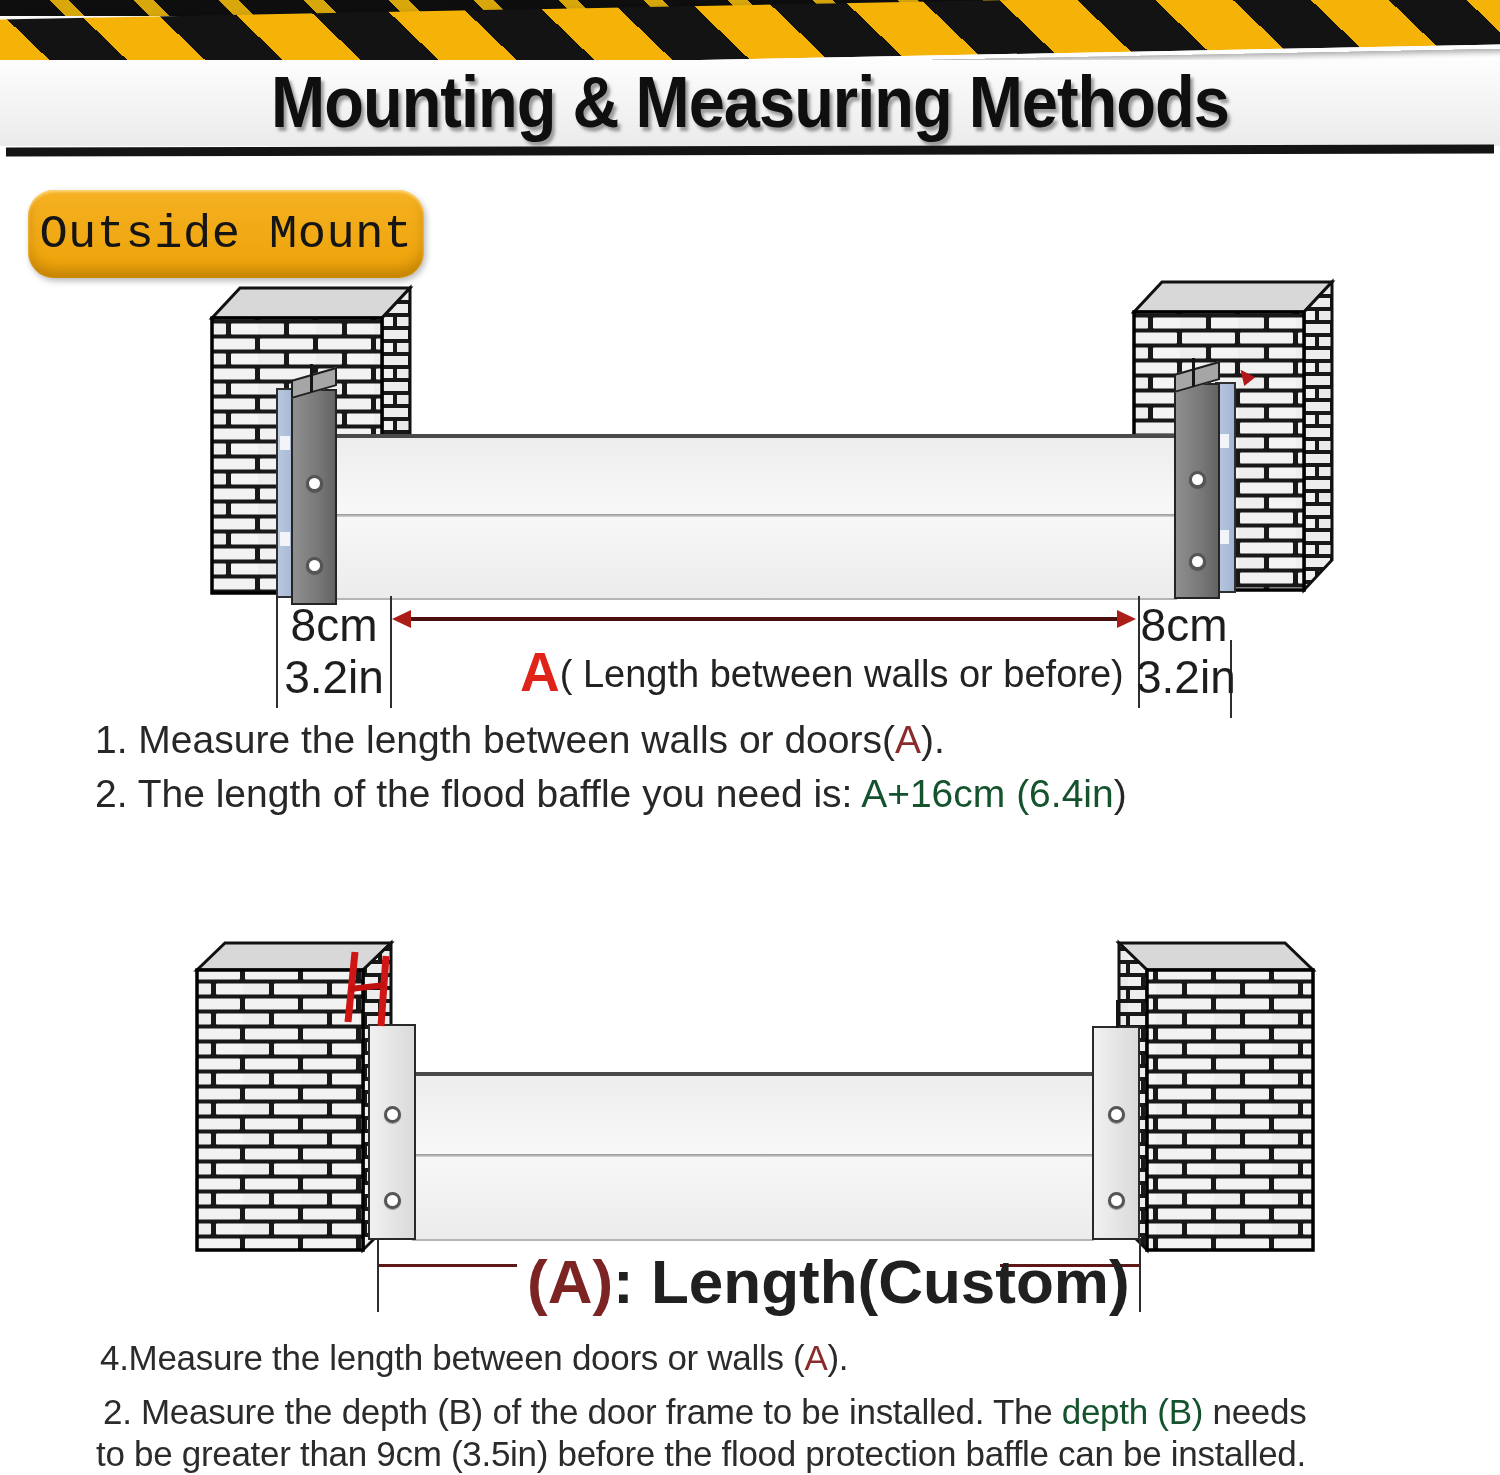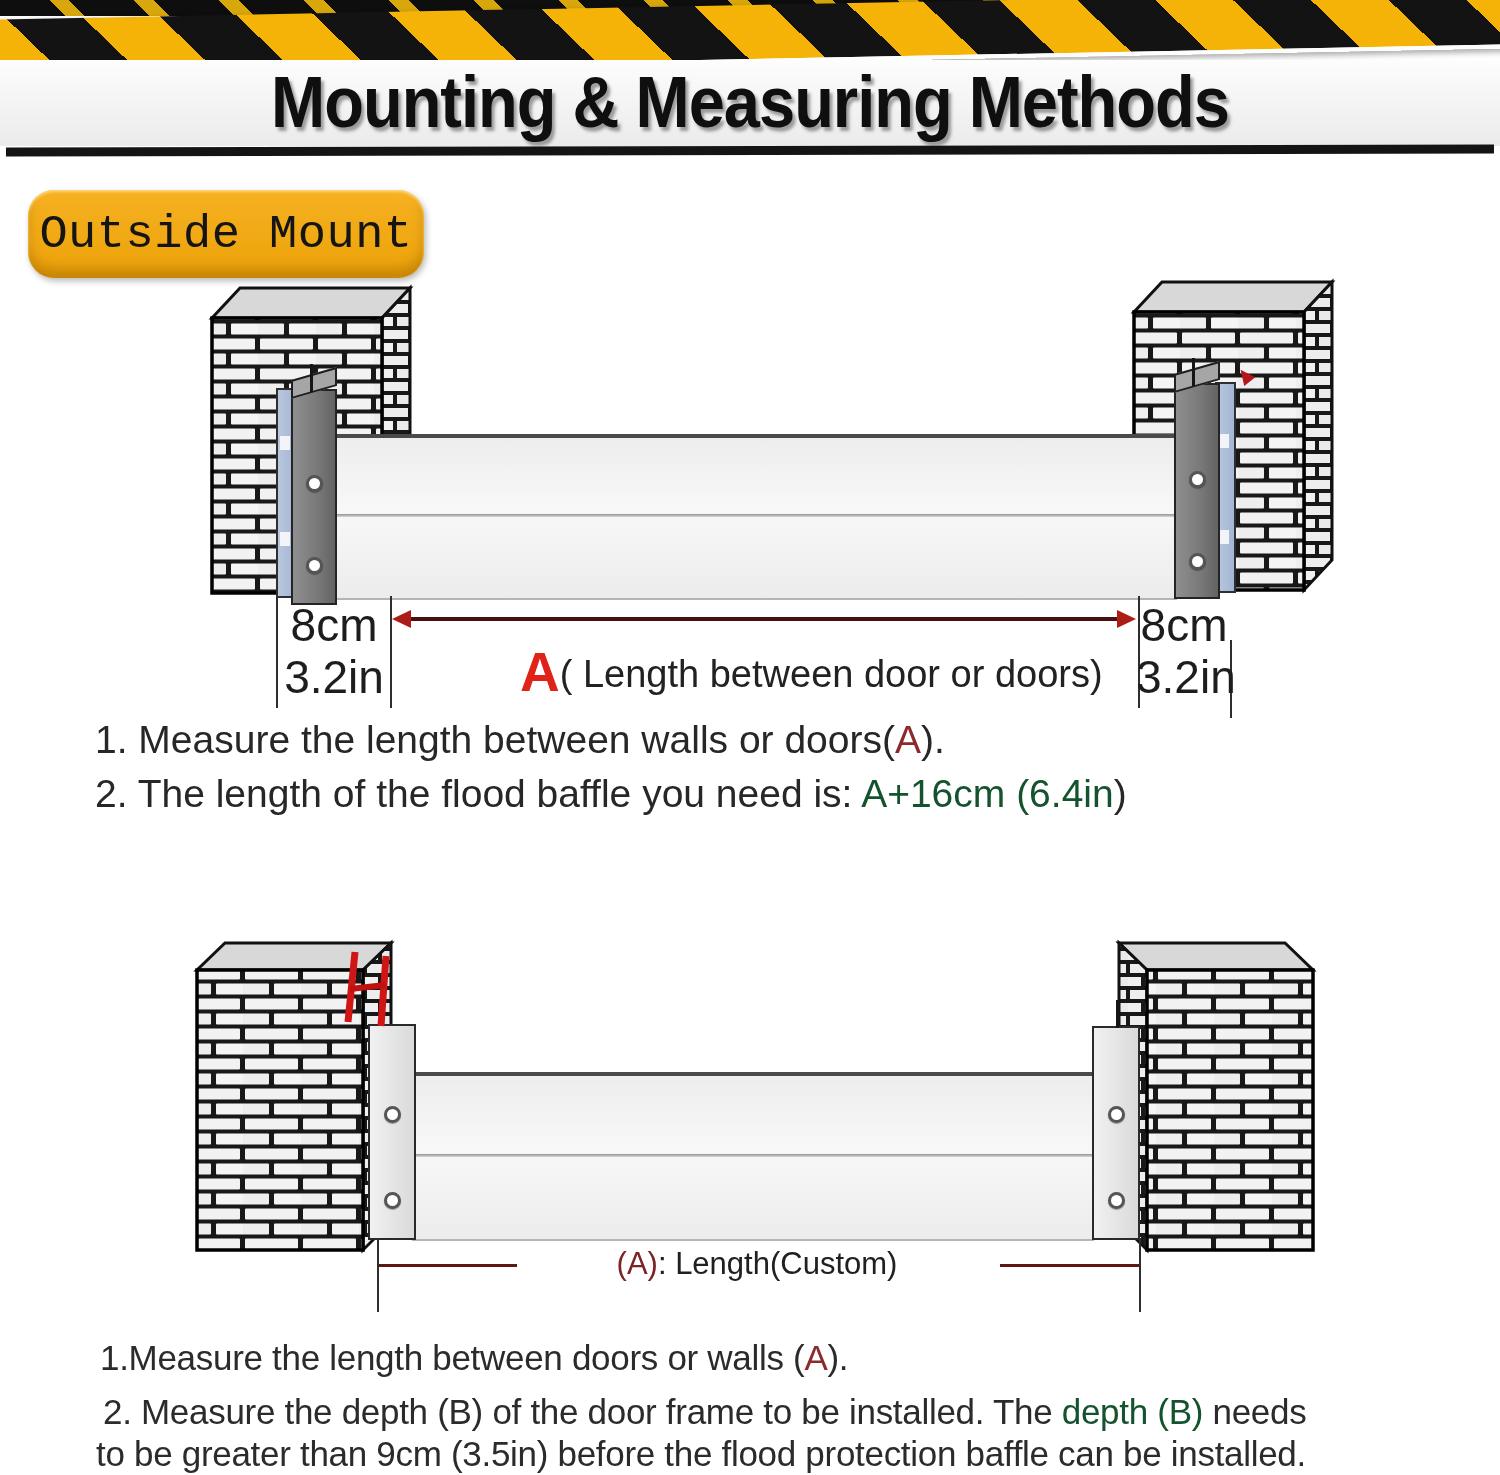--- a/index.html
+++ b/index.html
@@ -59,21 +59,21 @@
   .dim-text{font-size:46px;color:#1d1d1d;text-align:center;z-index:6;}
   .a-label{font-size:38px;color:#222;z-index:6;}
   .a-red{font-size:55px;font-weight:bold;color:#e02318;vertical-align:-4px;}
   .step{font-size:39px;color:#272727;z-index:6;}
   .step-b{font-size:35px;letter-spacing:-.3px;color:#2b2b2b;z-index:6;}
   .red1{color:#8b2b2b;}
   .red2{color:#14532d;}
   .depth-label{z-index:6;font-size:40px;color:#6d2422;}
   .depth-gt{font-size:54px;color:#7c1f1c;vertical-align:-6px;}
   .depth-val{font-size:47px;color:#a11e1e;}
-  .len-label{font-size:31px;color:#202020;text-align:center;z-index:6;}
+  .len-label{font-size:62px;color:#202020;text-align:left;z-index:6;font-weight:bold;}
   .len-a{color:#7c2424;}
   svg.pillar{position:absolute;z-index:1;overflow:visible;}
   svg.redbracket{position:absolute;z-index:6;overflow:visible;}
 </style>
 </head>
 <body>
 
 <div class="canvas">
 
   <svg width="0" height="0" style="position:absolute">
@@ -153,21 +153,21 @@
   <div class="abs dim-text txt" style="left:1138px;top:598px;width:92px;">8cm</div>
   <div class="abs dim-text txt" style="left:1136px;top:650px;width:96px;">3.2in</div>
 
   <div class="abs dim-arrow" style="left:392px;top:610px;width:744px;height:18px;">
     <div class="shaft"></div>
     <div class="ah ah-l"></div>
     <div class="ah ah-r"></div>
   </div>
 
   <div class="abs a-label txt" style="left:520px;top:640px;">
-    <span class="a-red">A</span><span>( Length between door or doors)</span>
+    <span class="a-red">A</span><span>( Length between walls or before)</span>
   </div>
 
   <div class="abs step txt" style="left:95px;top:718px;">
     <span>1. Measure the length between walls or doors(</span><span class="red1">A</span><span>).</span>
   </div>
   <div class="abs step txt" style="left:95px;top:772px;">
     <span>2. The length of the flood baffle you need is: </span><span class="red2">A+16cm (6.4in</span><span>)</span>
   </div>
 
 
@@ -209,20 +209,20 @@
   <div class="tick" style="left:377px;top:1238px;height:74px;"></div>
   <div class="tick" style="left:1139px;top:1238px;height:74px;"></div>
   <div class="mline" style="left:379px;top:1264px;width:138px;"></div>
   <div class="mline" style="left:1000px;top:1264px;width:139px;"></div>
 
   <div class="abs len-label txt" style="left:527px;top:1246px;width:460px;">
     <span class="len-a">(A)</span><span>: Length(Custom)</span>
   </div>
 
   <div class="abs step-b txt" style="left:100px;top:1338px;">
-    <span>1.Measure the length between doors or walls (</span><span class="red1">A</span><span>).</span>
+    <span>4.Measure the length between doors or walls (</span><span class="red1">A</span><span>).</span>
   </div>
   <div class="abs step-b txt" style="left:103px;top:1392px;">
     <span>2. Measure the depth (B) of the door frame to be installed. The </span><span class="red2">depth (B)</span><span> needs</span>
   </div>
   <div class="abs step-b txt" style="left:96px;top:1434px;">to be greater than 9cm (3.5in) before the flood protection baffle can be installed.</div>
 
 </div>
 
 </body></html>

